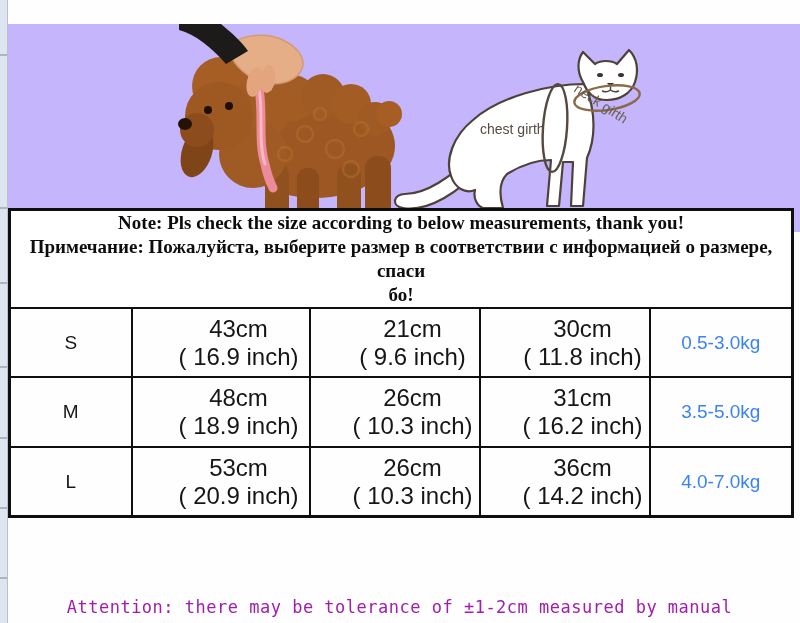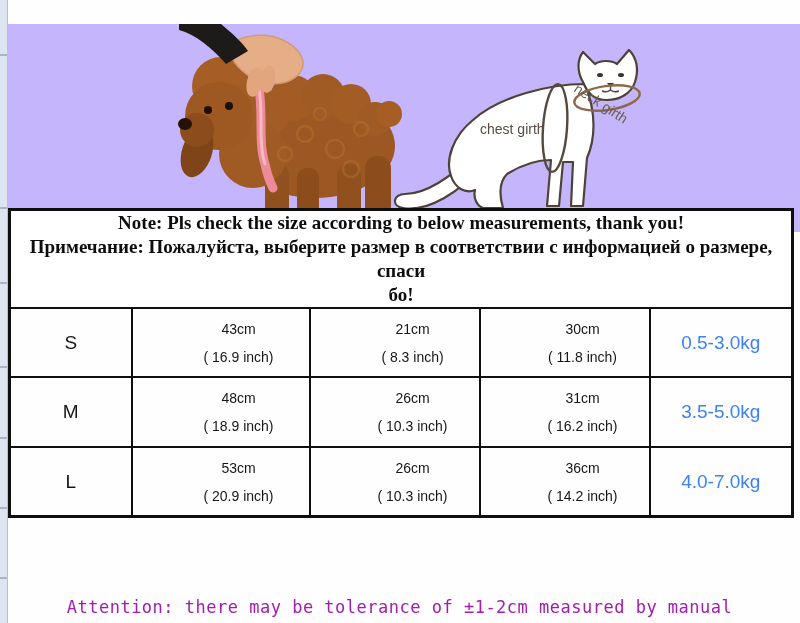--- a/index.html
+++ b/index.html
@@ -35,21 +35,21 @@
   }
   .note-cell{height:70px;background:#ffffff;
     font-family:"Liberation Serif",serif;font-weight:bold;font-size:19px;
     line-height:24px;color:#0d0d0d;}
   .header-row th{height:82px;background:#8fce4c;font-weight:normal;
     font-size:21px;color:#20400a;}
   .hdr-wrap{display:inline-block;max-width:80px;line-height:27px;}
   .row-s td{height:67px;}
   .row-m td{height:68px;}
   .row-l td{height:67px;}
-  .cell-2line div{font-size:14px;line-height:28px;color:#161616;padding-left:36px;}
+  .cell-2line div{font-size:24px;line-height:28px;color:#161616;padding-left:36px;}
   .cell-size{font-size:19px;color:#161616;}
   .cell-weight{font-size:19px;color:#3b82f6;}
 
   .attention{
     position:absolute;left:8px;top:597px;width:783px;text-align:center;
     font-family:"DejaVu Sans Mono",monospace;font-size:17px;color:#a21caf;
     letter-spacing:0.5px;
   }
   .cat-label{font-family:"Liberation Sans",sans-serif;}
 </style>
@@ -164,21 +164,21 @@
       </td>
     </tr>
     <tr class="row-s">
       <td class="cell-size">S</td>
       <td class="cell-2line">
         <div>43cm</div>
         <div>( 16.9 inch)</div>
       </td>
       <td class="cell-2line">
         <div>21cm</div>
-        <div>( 8.3 inch)</div>
+        <div>( 9.6 inch)</div>
       </td>
       <td class="cell-2line">
         <div>30cm</div>
         <div>( 11.8 inch)</div>
       </td>
       <td class="cell-weight">0.5-3.0kg</td>
     </tr>
     <tr class="row-m">
       <td class="cell-size">M</td>
       <td class="cell-2line">

